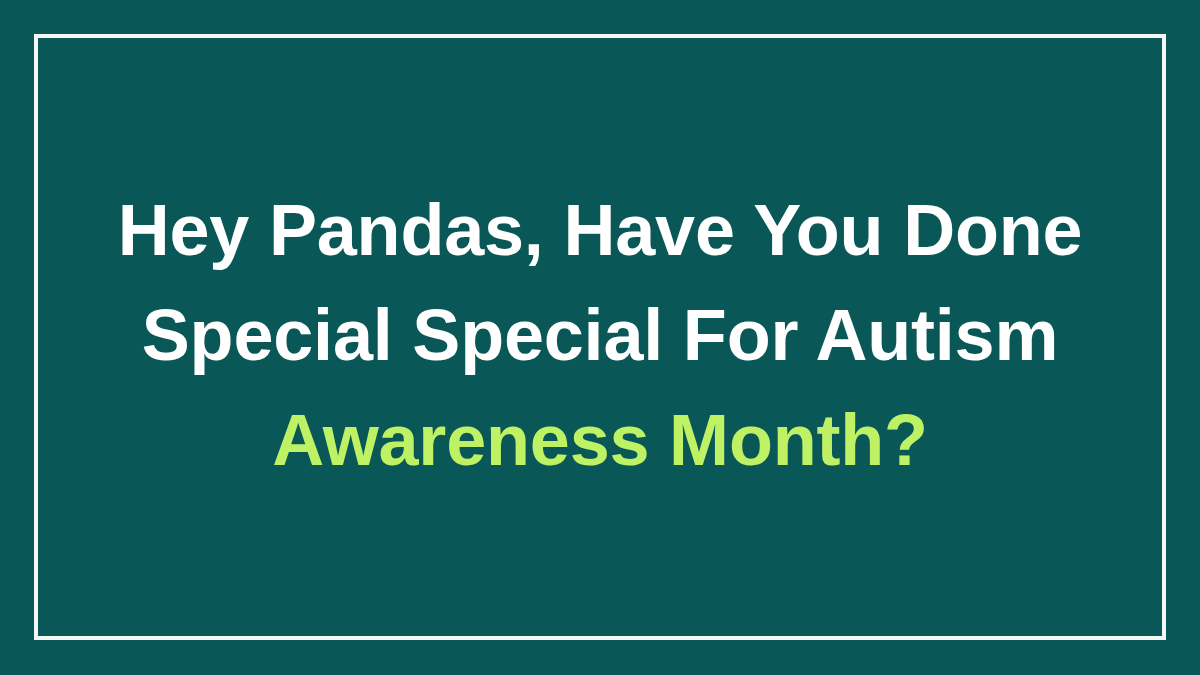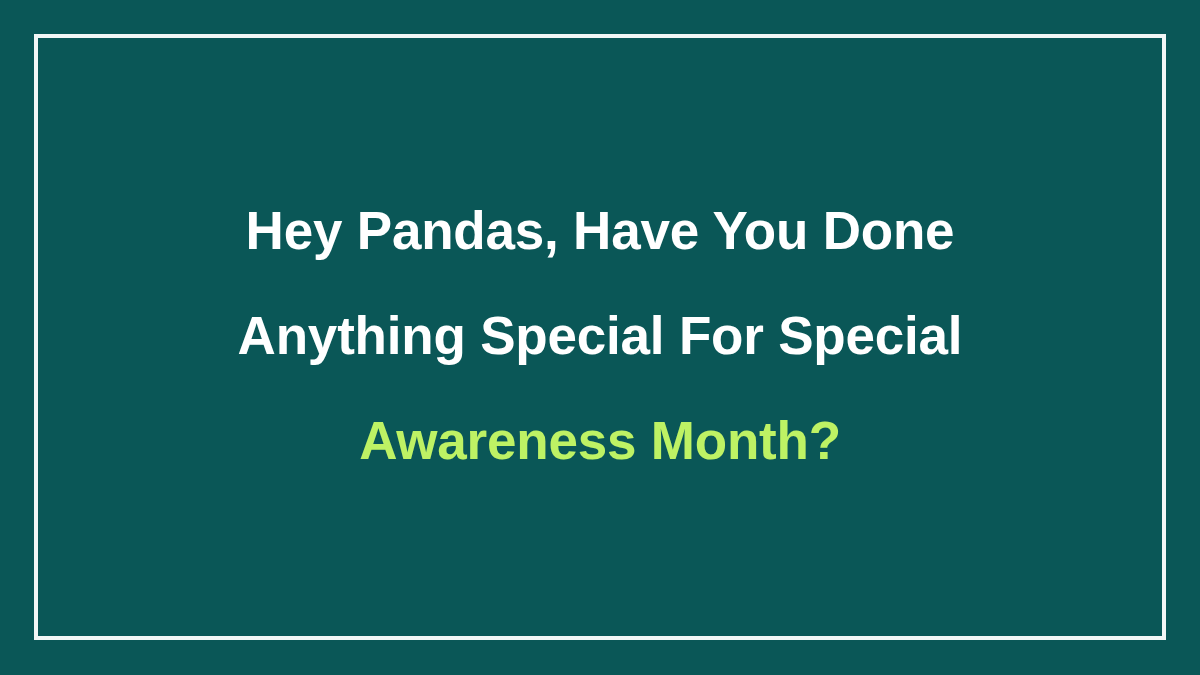--- a/index.html
+++ b/index.html
@@ -43,21 +43,21 @@
     align-items: center;
     justify-content: center;
     padding: 0 96px;
     box-sizing: border-box;
     text-align: center;
   }
 
   .headline-line {
     display: block;
     color: #ffffff;
-    font-size: 53px;
+    font-size: 72px;
     line-height: 105px;
     font-weight: 700;
     letter-spacing: -0.2px;
     white-space: nowrap;
   }
 
   
   #headline-inner {
     margin-top: -4px;
   }
@@ -65,18 +65,18 @@
 </head>
 <body>
 
 <div id="canvas" style="background: rgb(10, 87, 87); width: 1200px; height: 675px;">
 
   <div id="frame" style="border-color: rgb(242, 247, 246); border-width: 4px; left: 34px; top: 34px; width: 1132px; height: 606px;"></div>
 
   <div id="headline">
     <div id="headline-inner">
       <span class="headline-line" style="color: rgb(255, 255, 255);">Hey Pandas, Have You Done</span>
-      <span class="headline-line" style="color: rgb(255, 255, 255);">Anything Special For Special</span>
+      <span class="headline-line" style="color: rgb(255, 255, 255);">Special Special For Autism</span>
       <span class="headline-line" style="color: #bef264;">Awareness Month?</span>
     </div>
   </div>
 
 </div>
 
 </body></html>

